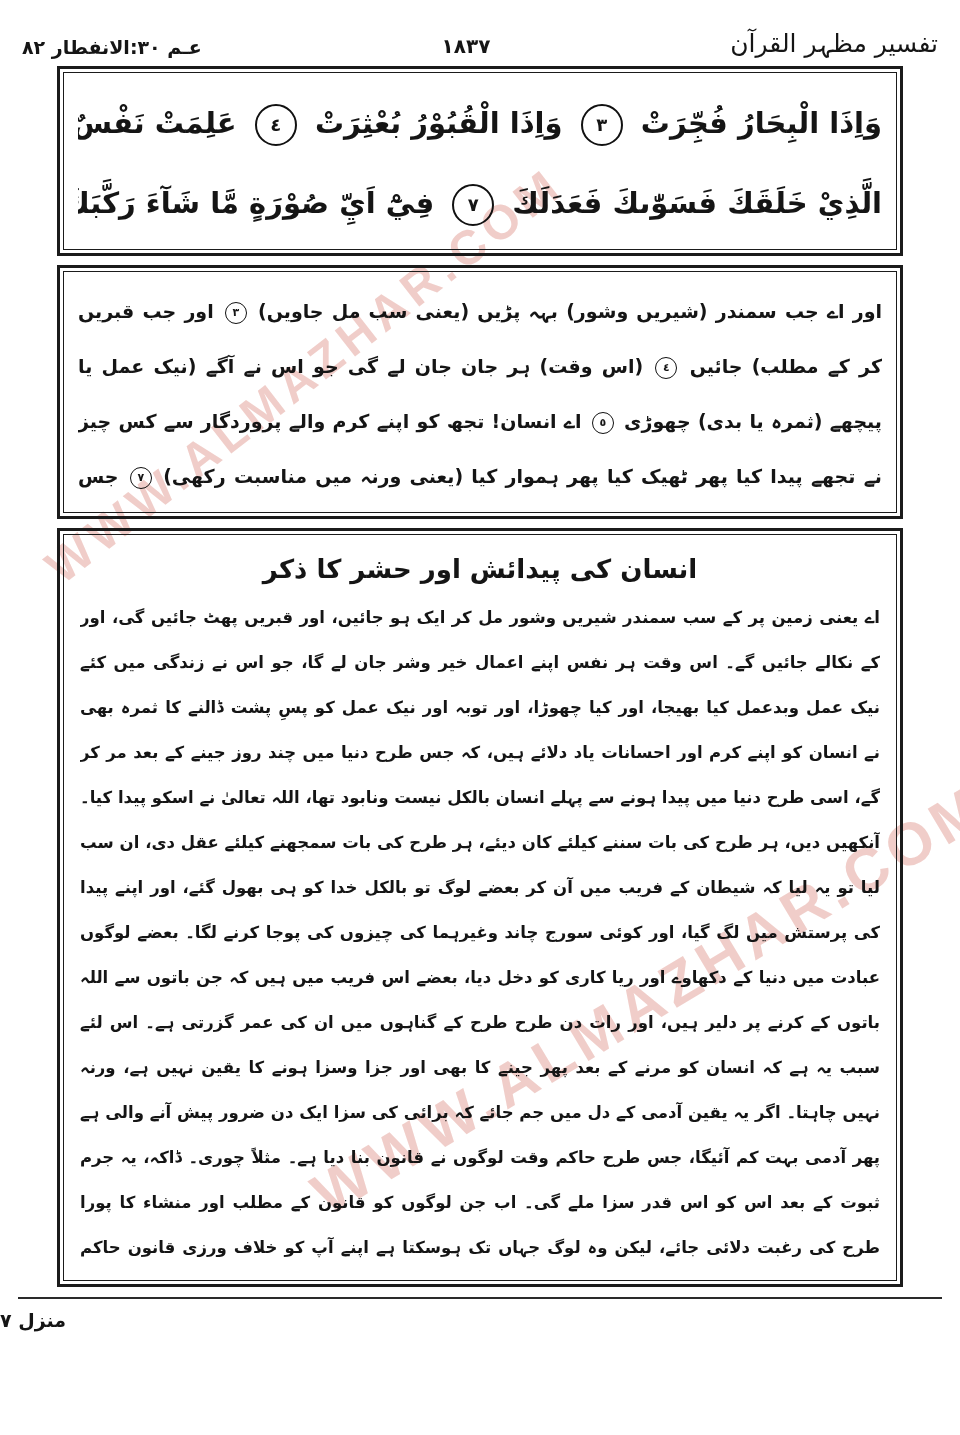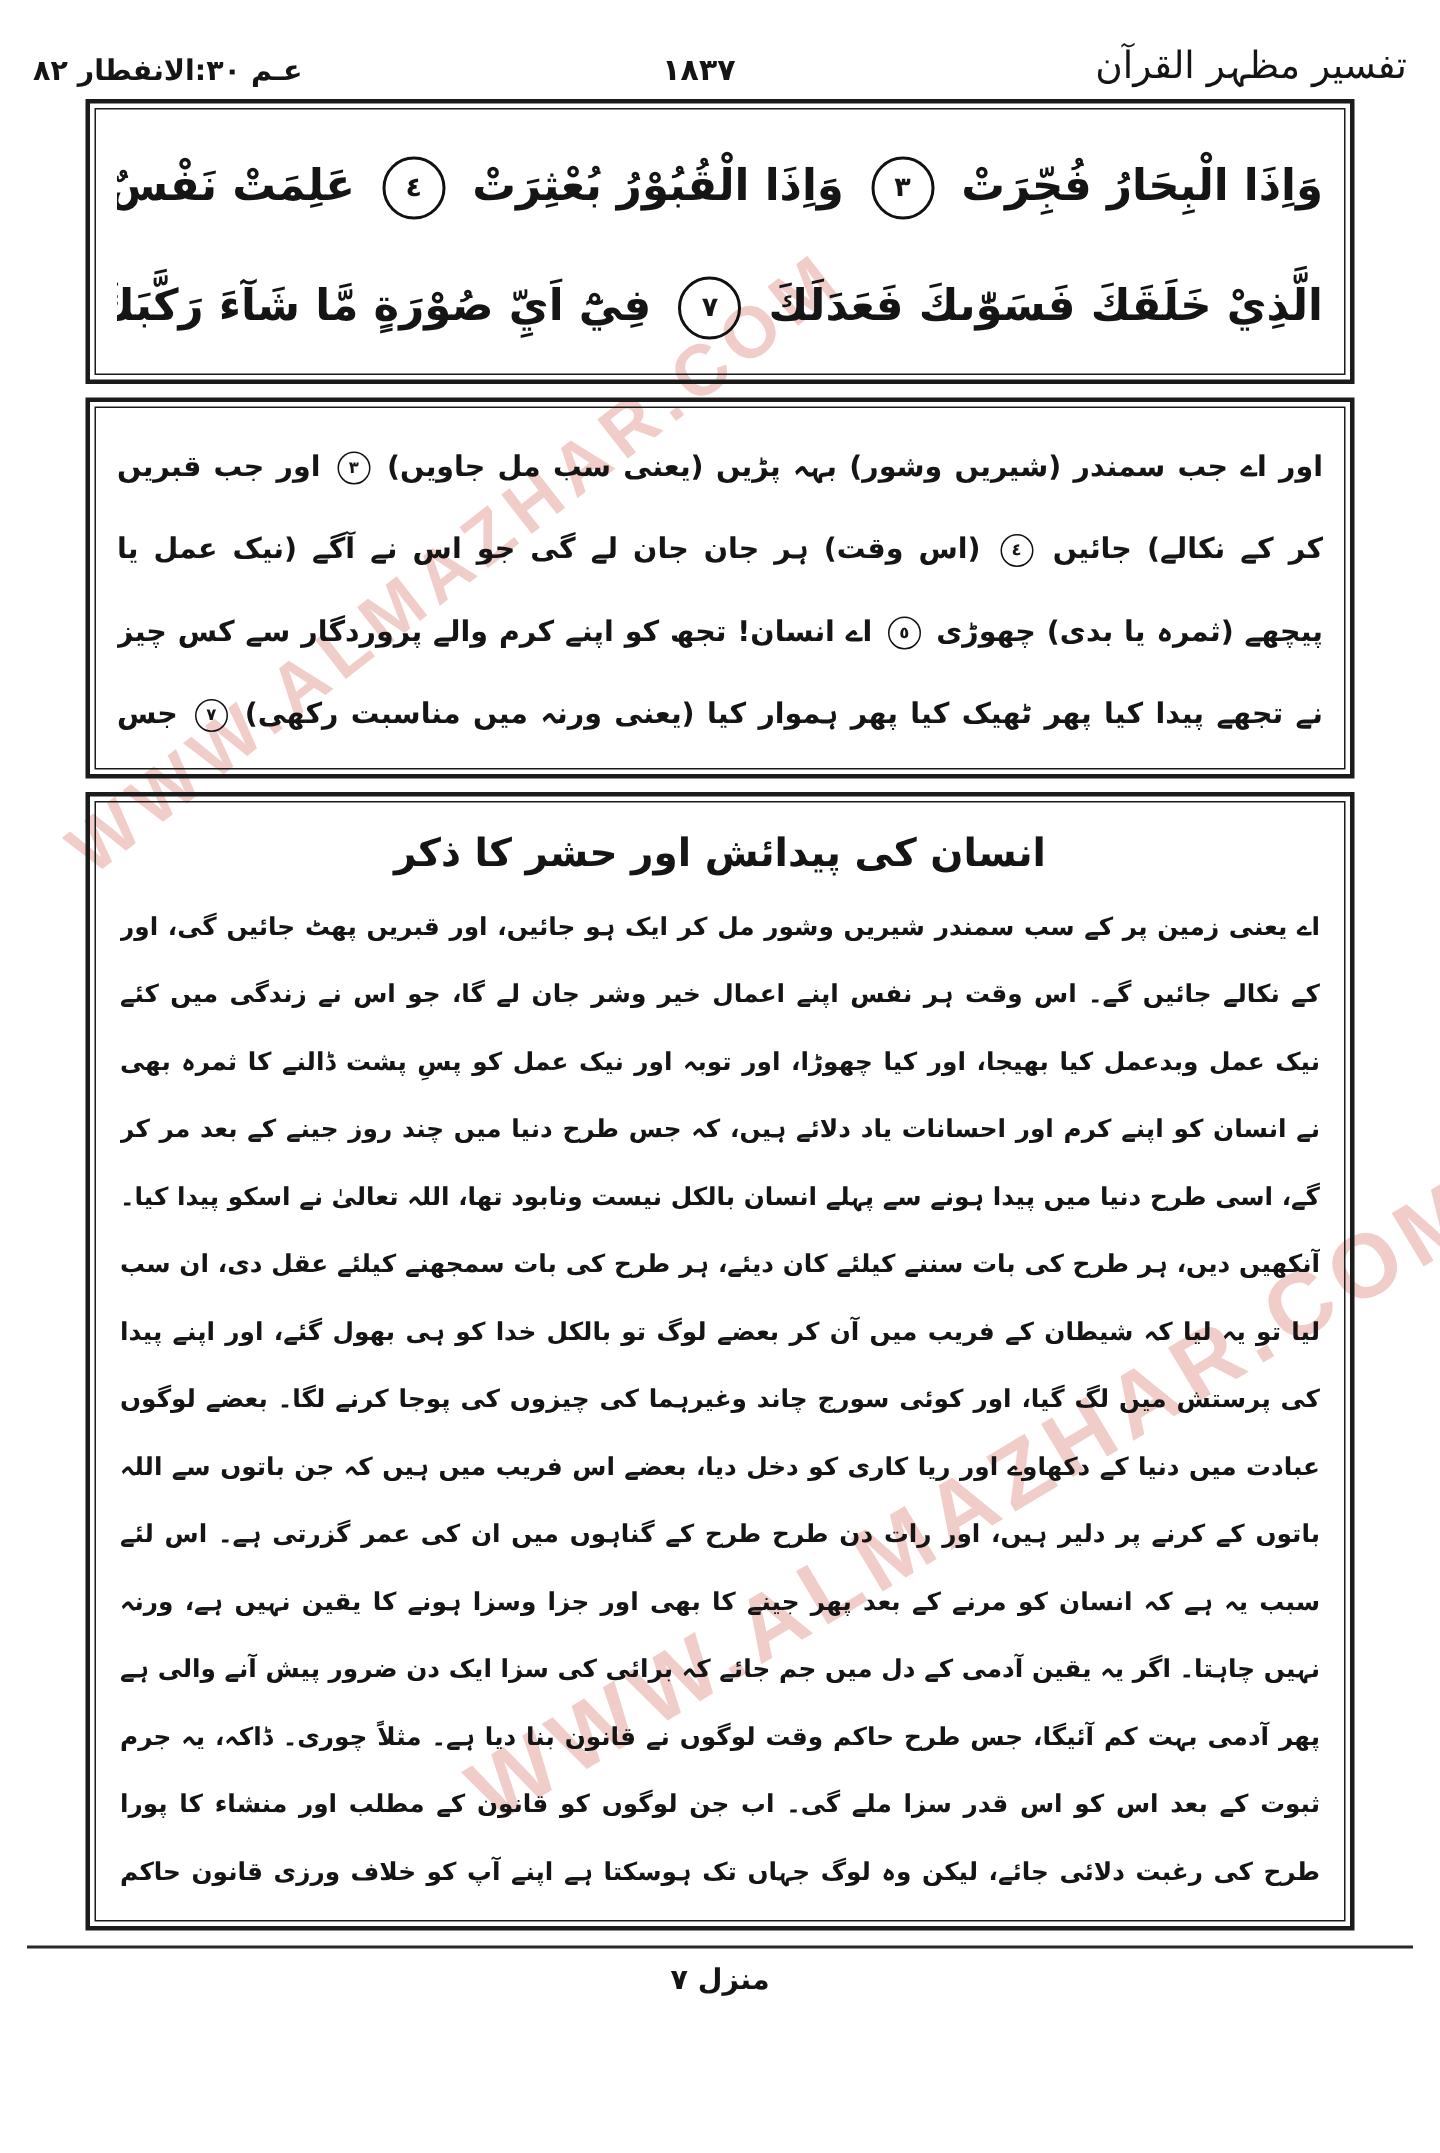--- a/index.html
+++ b/index.html
@@ -52,21 +52,21 @@
   }
   
   .comm-inner{padding:8px 16px 10px 16px}
   .c-heading{height:52px;line-height:52px;text-align:center;font-size:26px;font-weight:bold}
   .c-line{
     height:45px;line-height:45px;font-size:16.5px;font-weight:600;
     text-align:justify;text-align-last:justify;overflow:hidden;
   }
   
   .foot-rule{border-top:2px solid #2a2a2a;margin:10px 18px 6px 18px;height:0}
-  .page-footer{text-align:center;font-size:19px;font-weight:bold;height:30px;line-height:30px}
+  .page-footer{text-align:left;font-size:19px;font-weight:bold;height:30px;line-height:30px}
 </style>
 </head>
 <body>
 
 <div class="wm wm1" style="color: rgb(228, 166, 158);">WWW.ALMAZHAR.COM</div>
 <div class="wm wm2" style="color: rgb(228, 166, 158);">WWW.ALMAZHAR.COM</div>
 
 <div class="content">
 
   <div class="page-header">
@@ -94,21 +94,21 @@
   </div>
 
   <div class="box">
     <div class="box-inner trans-inner">
       <div class="t-line">
         <span>اور اے جب سمندر (شیریں وشور) بہہ پڑیں (یعنی سب مل جاویں)</span>
         <span class="ayah-sm">٣</span>
         <span>اور جب قبریں پھاڑی (یعنی مردے زندہ</span>
       </div>
       <div class="t-line">
-        <span>کر کے نکالے) جائیں</span>
+        <span>کر کے مطلب) جائیں</span>
         <span class="ayah-sm">٤</span>
         <span>(اس وقت) ہر جان جان لے گی جو اس نے آگے (نیک عمل یا بدعمل) بھیجا ہے اور جو</span>
       </div>
       <div class="t-line">
         <span>پیچھے (ثمرہ یا بدی) چھوڑی</span>
         <span class="ayah-sm">٥</span>
         <span>اے انسان! تجھ کو اپنے کرم والے پروردگار سے کس چیز نے فریب دیا</span>
         
         
       </div>

